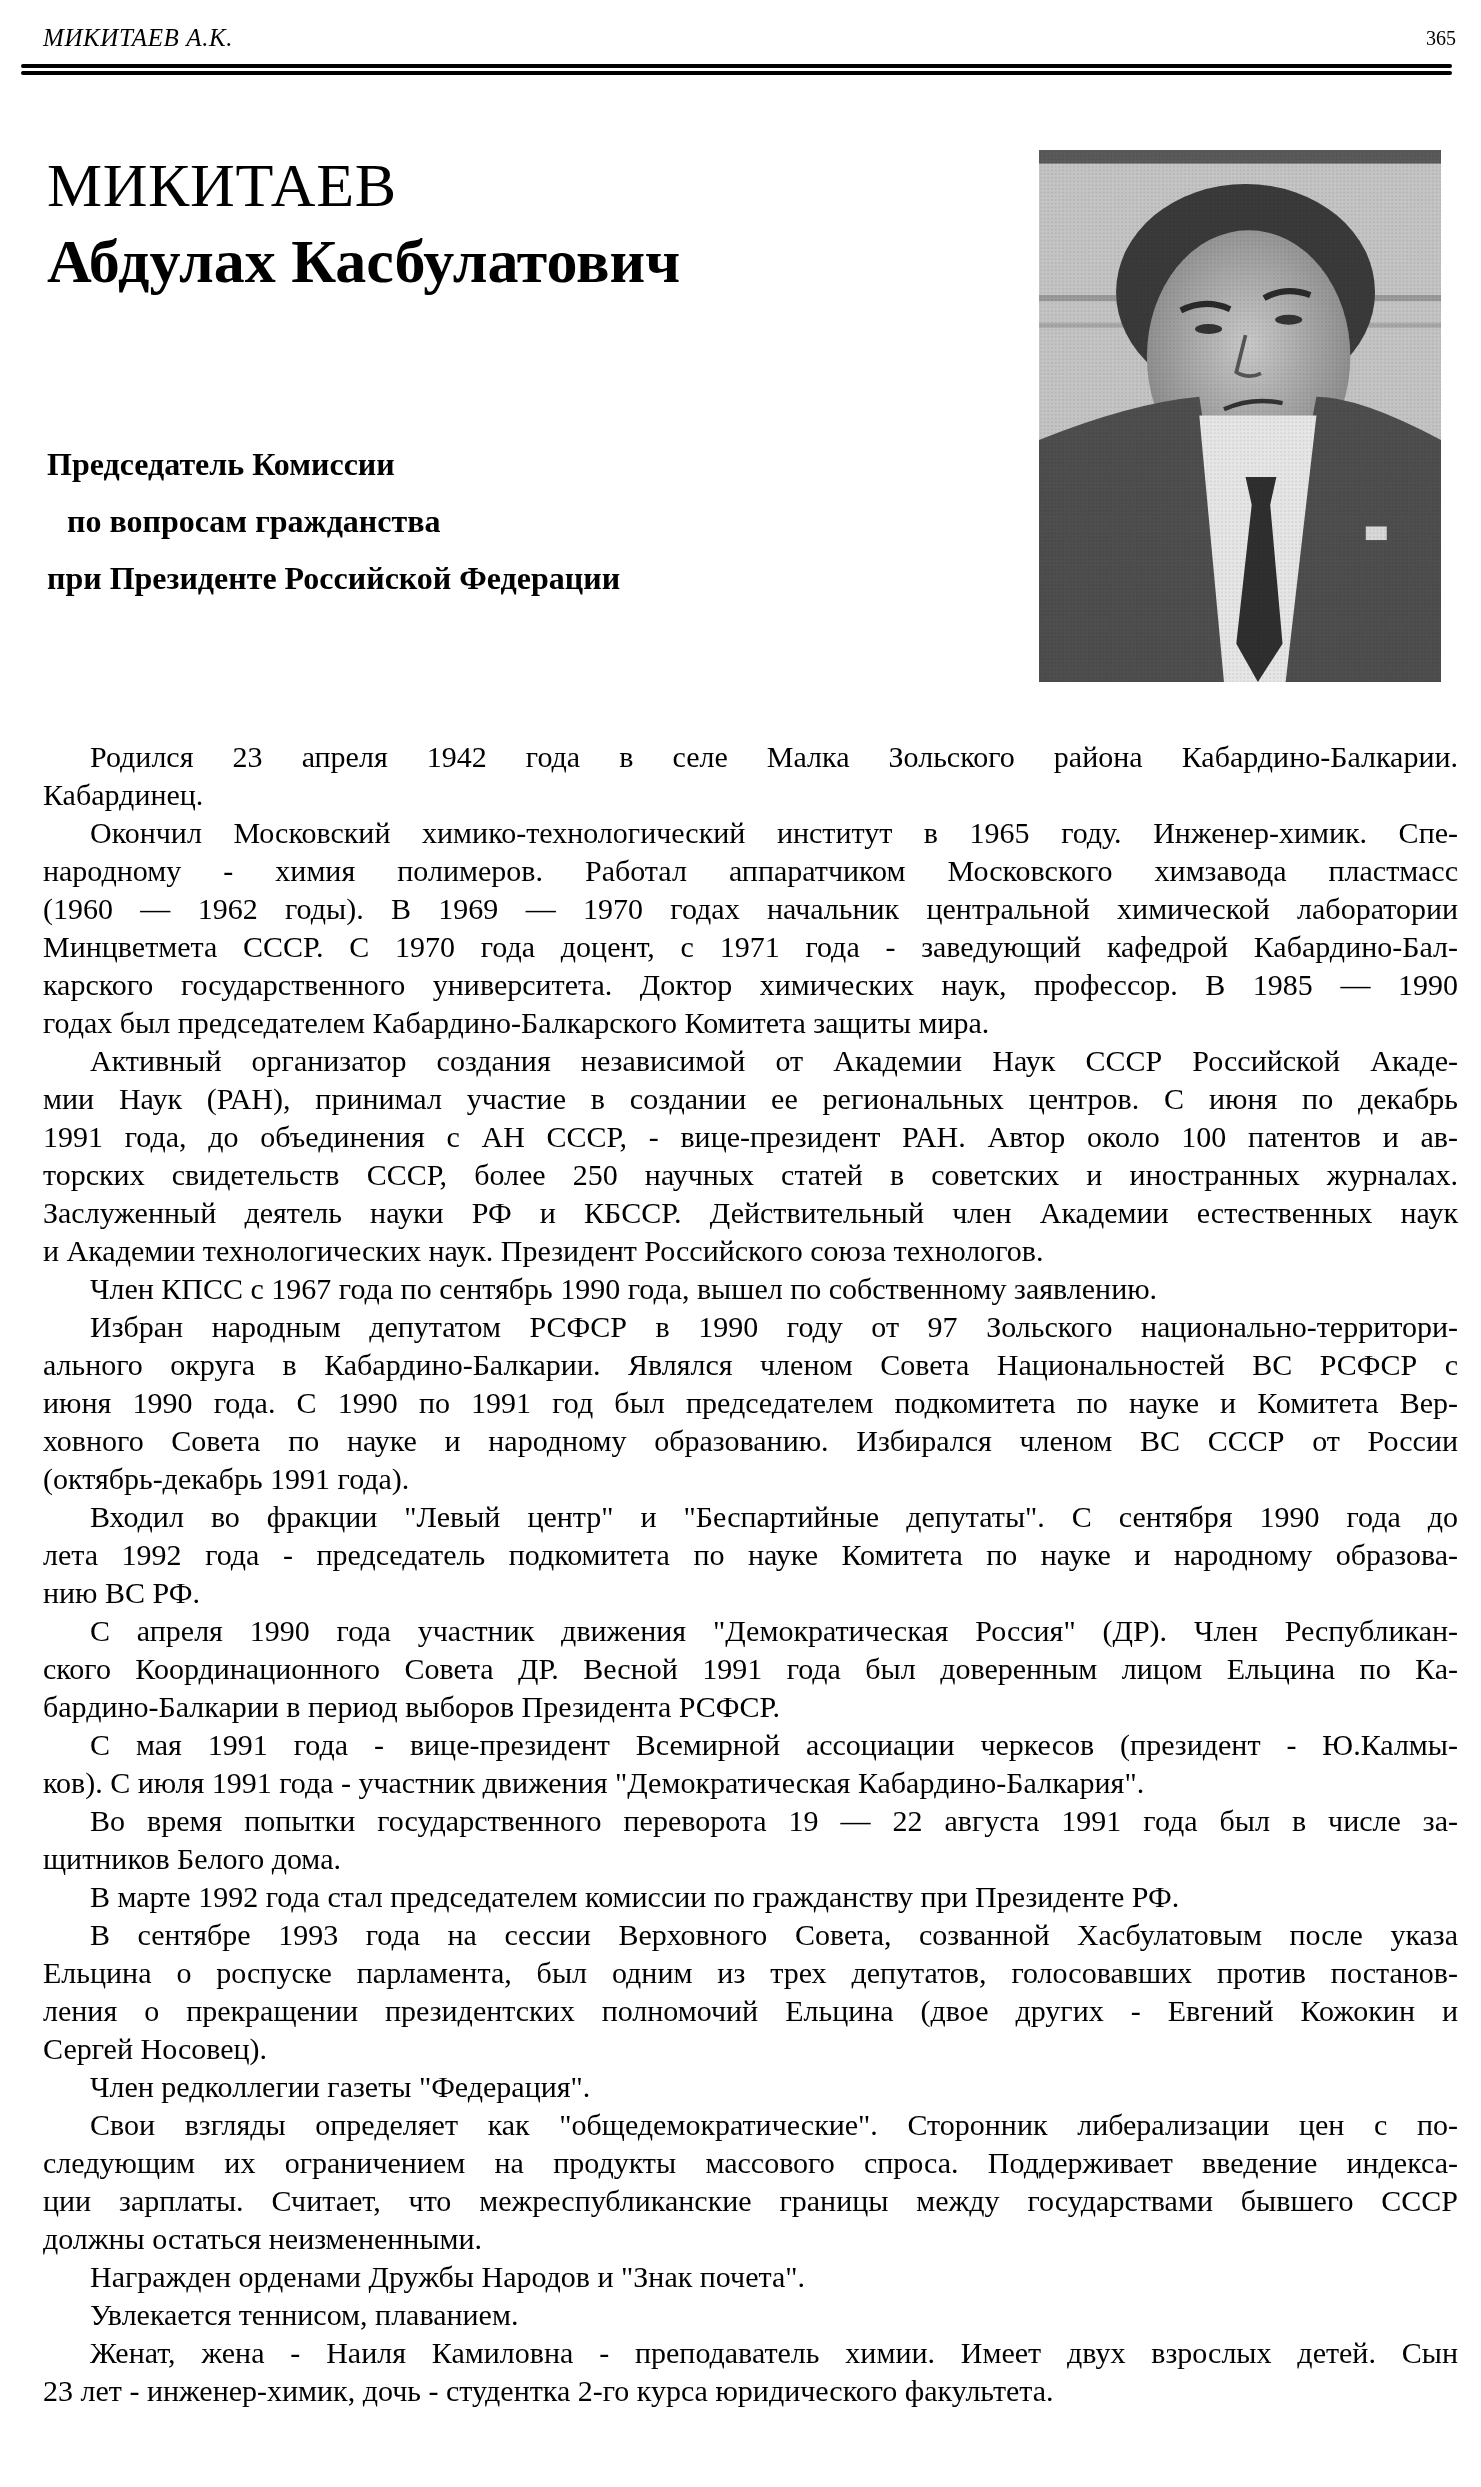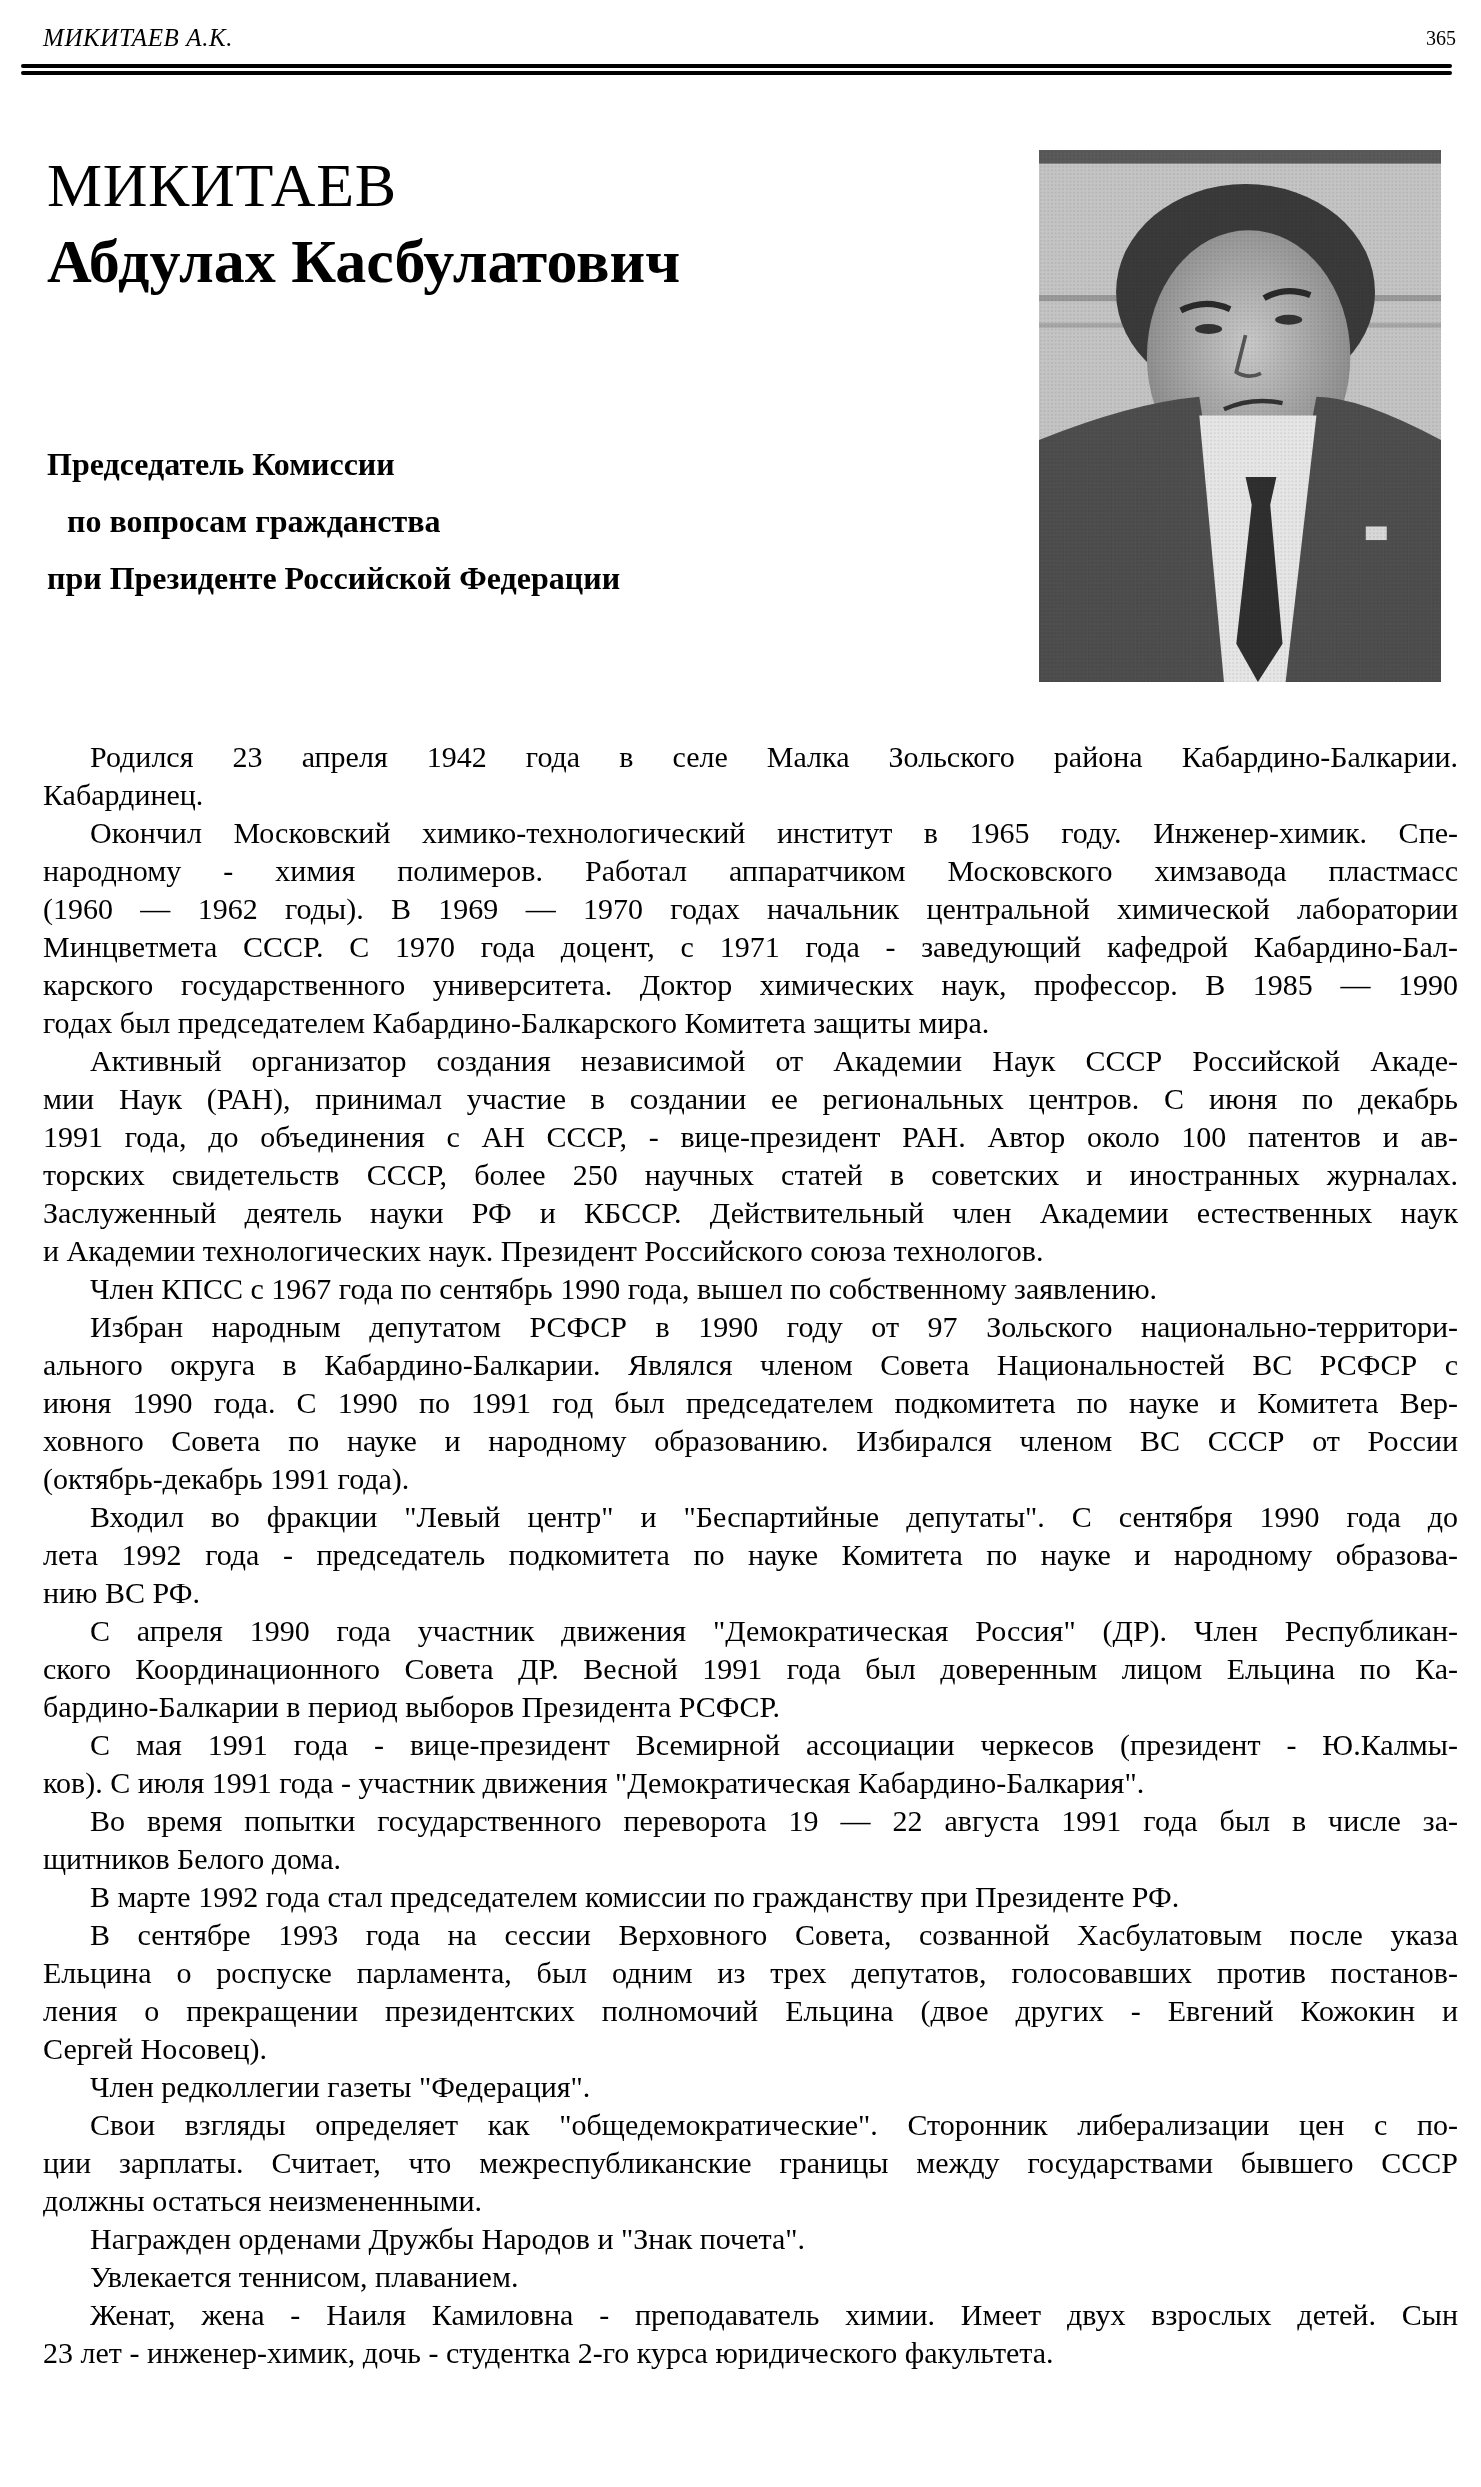--- a/index.html
+++ b/index.html
@@ -105,20 +105,21 @@
     <div class="line last">ков). С июля 1991 года - участник движения "Демократическая Кабардино-Балкария".</div>
     <div class="line first">Во время попытки государственного переворота 19 — 22 августа 1991 года был в числе за-</div>
     <div class="line last">щитников Белого дома.</div>
     <div class="line first last">В марте 1992 года стал председателем комиссии по гражданству при Президенте РФ.</div>
     <div class="line first">В сентябре 1993 года на сессии Верховного Совета, созванной Хасбулатовым после указа</div>
     <div class="line">Ельцина о роспуске парламента, был одним из трех депутатов, голосовавших против постанов-</div>
     <div class="line">ления о прекращении президентских полномочий Ельцина (двое других - Евгений Кожокин и</div>
     <div class="line last">Сергей Носовец).</div>
     <div class="line first last">Член редколлегии газеты "Федерация".</div>
     <div class="line first">Свои взгляды определяет как "общедемократические". Сторонник либерализации цен с по-</div>
+    <div class="line">следующим их ограничением на продукты массового спроса. Поддерживает введение индекса-</div>
     <div class="line">ции зарплаты. Считает, что межреспубликанские границы между государствами бывшего СССР</div>
     <div class="line last">должны остаться неизмененными.</div>
     <div class="line first last">Награжден орденами Дружбы Народов и "Знак почета".</div>
     <div class="line first last">Увлекается теннисом, плаванием.</div>
     <div class="line first">Женат, жена - Наиля Камиловна - преподаватель химии. Имеет двух взрослых детей. Сын</div>
     <div class="line last">23 лет - инженер-химик, дочь - студентка 2-го курса юридического факультета.</div>
   </div>
 
 
 </body></html>

